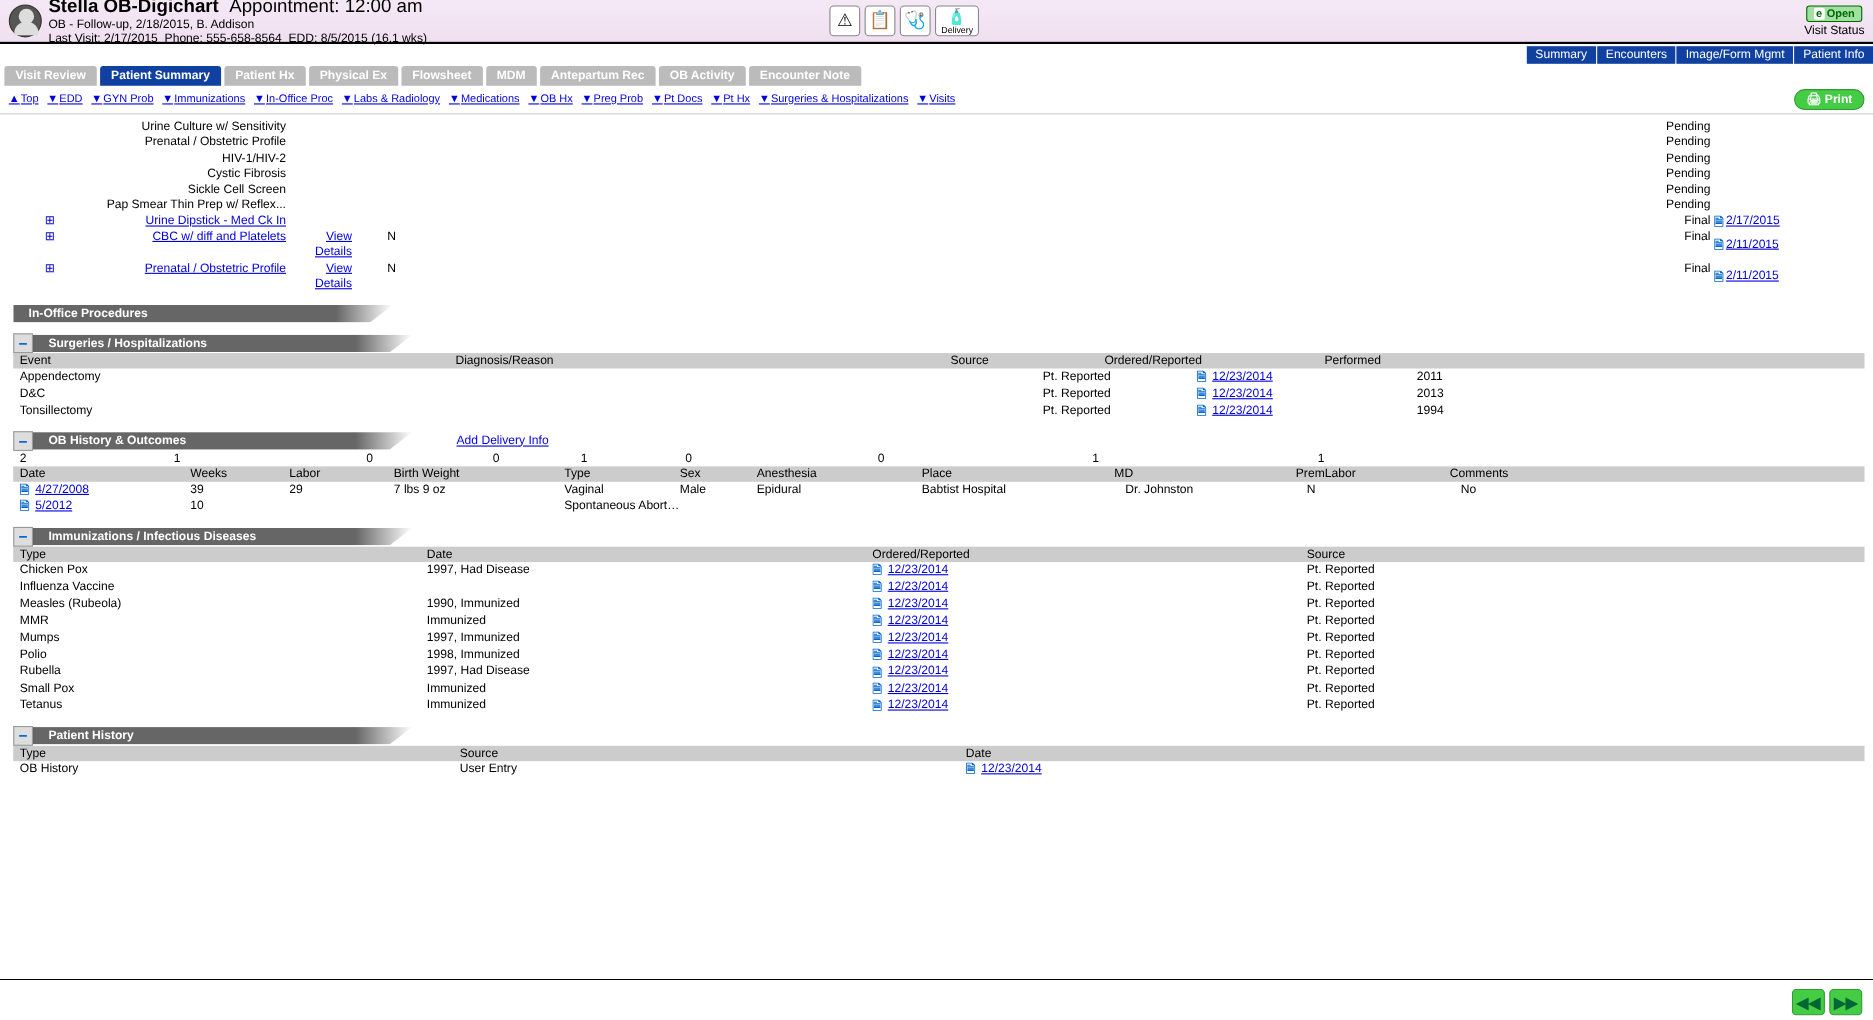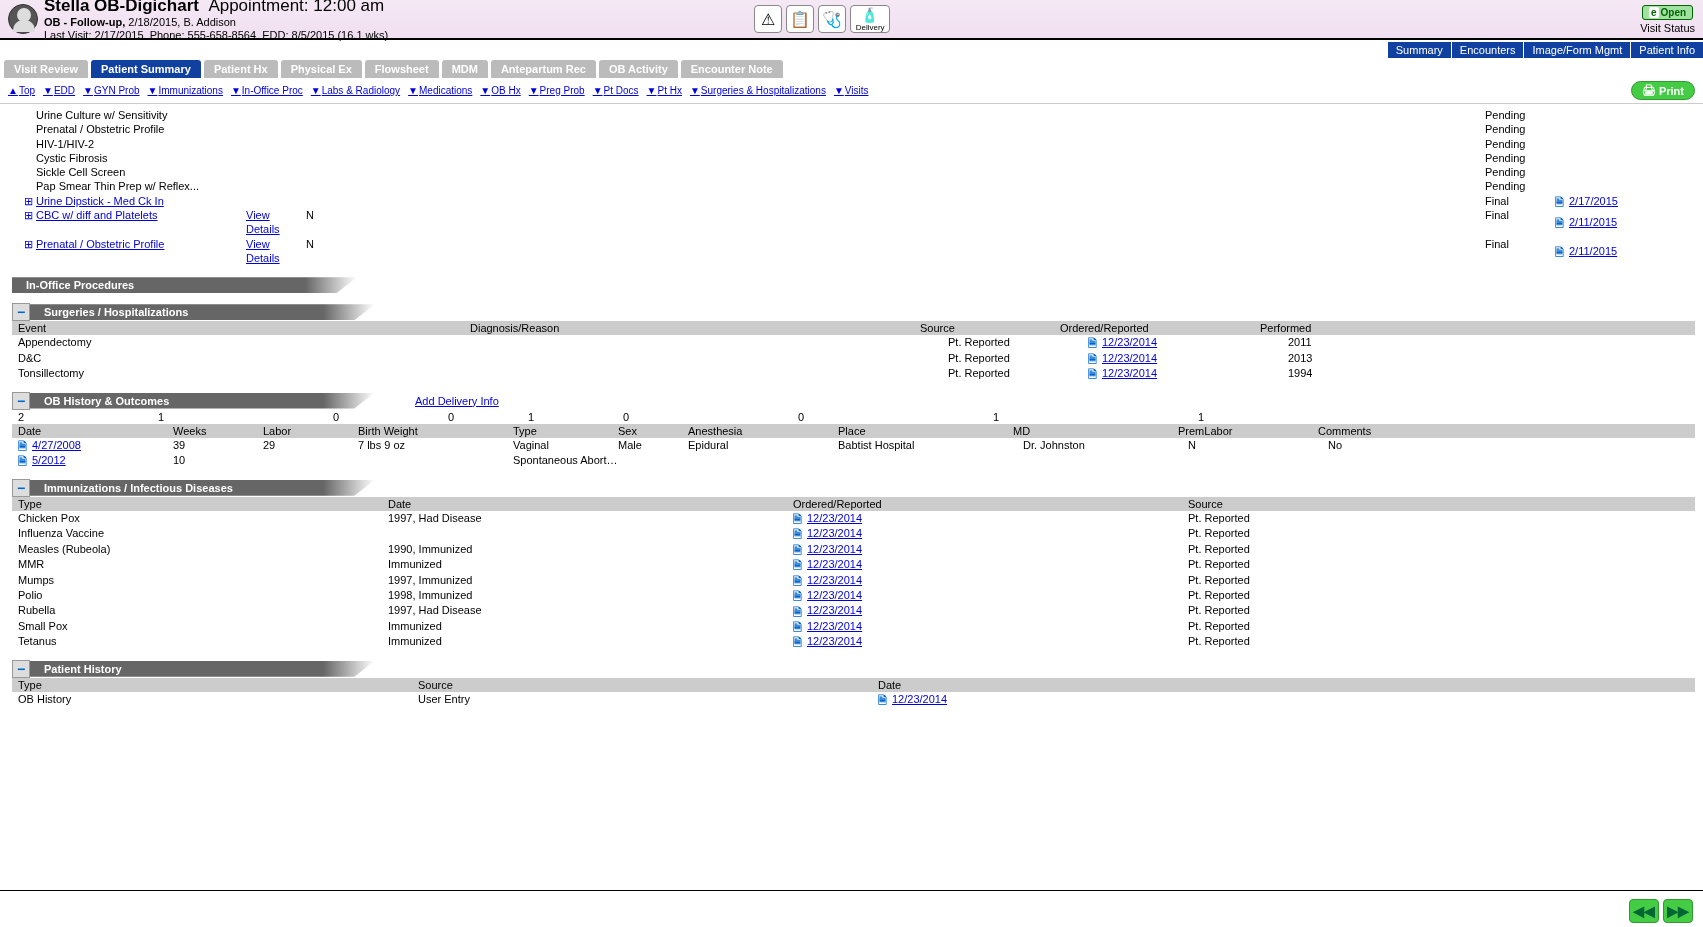--- a/index.html
+++ b/index.html
@@ -8,21 +8,21 @@
 
 .header { background: linear-gradient(#f5e8f5, #f0dff0); border-bottom: 2px solid #000; padding: 2px 8px; display: flex; align-items: center; justify-content: space-between; height: 40px; }
 .header-left { display: flex; align-items: center; gap: 6px; }
 .avatar { width: 30px; height: 30px; border-radius: 50%; background: #555; border: 1px solid #333; position: relative; }
 .avatar::after { content: ''; position: absolute; width: 14px; height: 14px; background: #ddd; border-radius: 50%; top: 3px; left: 8px; }
 .avatar::before { content: ''; position: absolute; width: 22px; height: 12px; background: #ddd; border-radius: 10px 10px 0 0; bottom: 1px; left: 4px; }
 .patient-info { line-height: 1.2; }
 .patient-line1 { font-size: 17px; }
 .patient-name { font-weight: bold; }
 .patient-line2 { font-size: 11px; }
-.bold { font-weight: bold; }
+.bold { font-weight: normal; }
 .header-icons { display: flex; gap: 4px; margin-left: 360px; }
 .header-icon { width: 28px; height: 28px; border: 1px solid #888; border-radius: 4px; background: #fff; display: flex; align-items: center; justify-content: center; font-size: 16px; cursor: pointer; }
 .header-icon.delivery { width: 40px; flex-direction: column; font-size: 8px; }
 .header-right { text-align: center; }
 .open-badge { background: #a0e0a0; border: 1px solid #060; padding: 1px 6px; border-radius: 3px; font-size: 10px; color: #060; font-weight: bold; display: inline-flex; align-items: center; gap: 2px; }
 .visit-status-label { font-size: 11px; margin-top: 2px; }
 
 
 .topbar { background: #fff; padding: 2px 0; text-align: right; }
 .topbar-btn { background: #1040a0; color: #fff; padding: 2px 8px; margin-left: 1px; font-size: 11px; cursor: pointer; display: inline-block; }
@@ -39,21 +39,21 @@
 .quicknav-links .arrow { color: #00d; margin-right: 1px; }
 .print-btn { background: #4c4; color: #fff; padding: 2px 10px; border-radius: 10px; font-weight: bold; font-size: 11px; cursor: pointer; display: inline-flex; align-items: center; gap: 3px; border: 1px solid #393; }
 
 
 .content { height: 640px; overflow-y: scroll; padding: 4px 8px 4px 12px; position: relative; }
 .content::-webkit-scrollbar { width: 16px; }
 .content::-webkit-scrollbar-track { background: #eee; }
 .content::-webkit-scrollbar-thumb { background: #ccc; border: 1px solid #aaa; }
 
 
-.labs-block { margin-bottom: 12px; margin-left: 12px; }
+.labs-block { margin-bottom: 12px; margin-left: 26px; text-align: right; }
 .lab-row { display: flex; padding: 0; font-size: 11px; line-height: 1.3; }
 .lab-name { width: 210px; }
 .lab-name.link { color: #00d; text-decoration: underline; cursor: pointer; }
 .lab-expand { width: 12px; color: #00d; cursor: pointer; }
 .lab-details { width: 60px; }
 .lab-details a { color: #00d; text-decoration: underline; cursor: pointer; }
 .lab-flag { width: 40px; }
 .lab-spacer { flex: 1; }
 .lab-status { width: 70px; }
 .lab-date { width: 140px; display: flex; align-items: center; gap: 2px; }
@@ -250,21 +250,21 @@
       <div class="section-title-bar noicon">In-Office Procedures</div>
     </div>
   </div>
 
   <div class="section">
     <div class="section-header">
       <div class="collapse-box">−</div>
       <div class="section-title-bar">Surgeries / Hospitalizations</div>
     </div>
     <div class="subhead">
-      <div class="cell" style="width:452px">Event</div>
+      <div class="cell" style="width:396px">Event</div>
       <div class="cell" style="width:450px">Diagnosis/Reason</div>
       <div class="cell" style="width:140px">Source</div>
       <div class="cell" style="width:200px">Ordered/Reported</div>
       <div class="cell" style="width:120px">Performed</div>
     </div>
     <div id="surg-rows">
         <div class="datarow">
           <div class="cell" style="width:480px">Appendectomy</div>
           <div class="cell" style="width:450px"></div>
           <div class="cell" style="width:140px">Pt. Reported</div>

